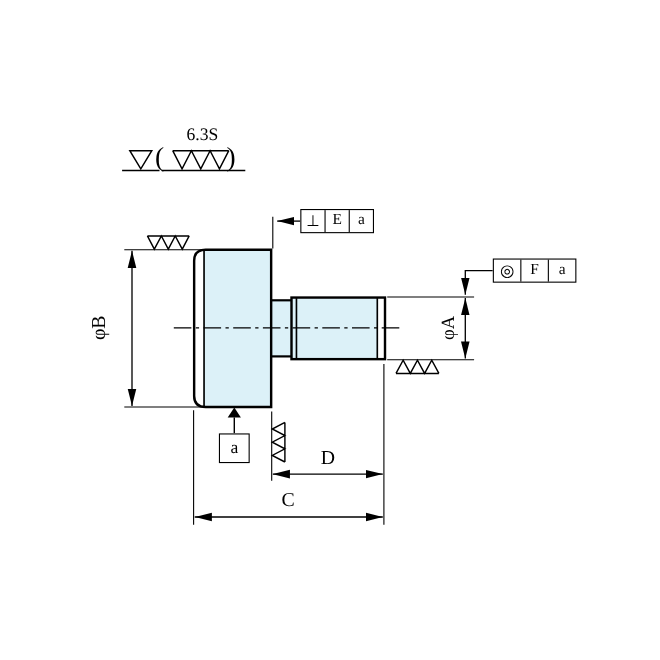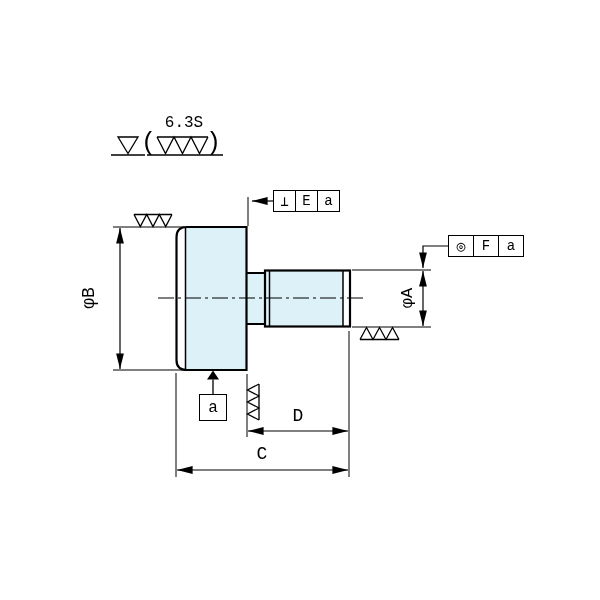--- a/index.html
+++ b/index.html
@@ -1,17 +1,17 @@
 <!DOCTYPE html>
 <html><head>
 <meta charset="utf-8">
 <style>
   html,body{margin:0;padding:0;background:#ffffff;}
   .stage{position:relative;width:600px;height:600px;background:#ffffff;overflow:hidden;
-         font-family:Liberation Mono, monospace;color:#000;}
+         font-family:Liberation Serif, serif;color:#000;}
   .stage svg{position:absolute;left:0;top:0;}
   .lbl{position:absolute;line-height:1;white-space:nowrap;}
   .center{display:flex;align-items:center;justify-content:center;text-align:center;}
   .rot{transform:rotate(-90deg);transform-origin:center center;}
   .dimtext{font-size:18px;}
   .notetext{font-size:16px;}
   .paren{font-size:25px;font-weight:400;}
   .fcf{position:absolute;display:flex;border:1.6px solid #000;background:#fff;height:20px;}
   .fcf .cell{display:flex;align-items:center;justify-content:center;font-size:14px;
              padding:0 1px;min-width:19px;height:100%;}

